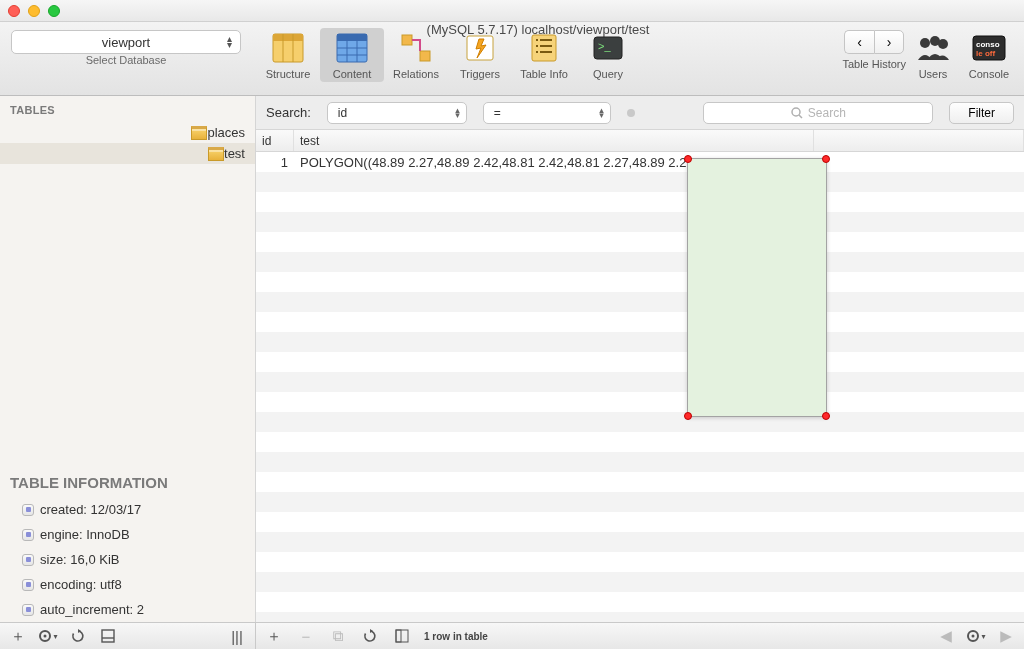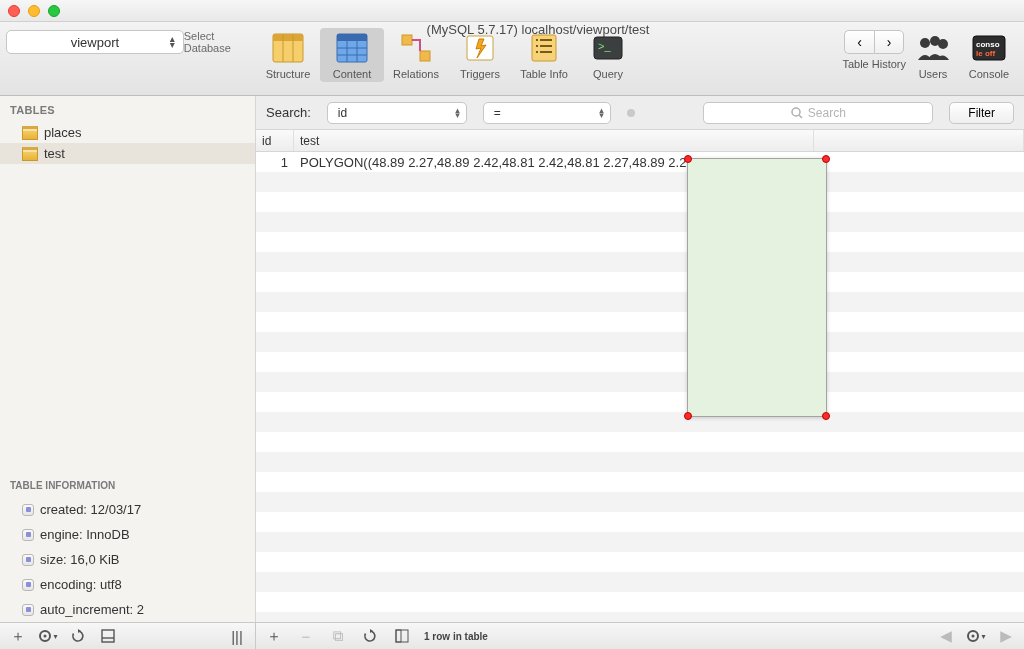--- a/index.html
+++ b/index.html
@@ -9,21 +9,21 @@
   .titlebar { height: 22px; background: linear-gradient(#f6f6f6,#e8e8e8); display: flex; align-items: center; padding: 0 8px; border-bottom: 1px solid #d0d0d0; }
   .traffic { display: flex; gap: 8px; }
   .traffic span { width: 12px; height: 12px; border-radius: 50%; display: inline-block; }
   .tl-close { background:#ff5f57; border:1px solid #e33e32;}
   .tl-min   { background:#febc2e; border:1px solid #e1a116;}
   .tl-max   { background:#28c840; border:1px solid #17a62a;}
   .title    { flex:1; text-align:center; font-size:13px; color:#4a4a4a;margin-top:37px; }
 
   
   .toolbar { height: 74px; background: linear-gradient(#f3f3f3,#e3e3e3); border-bottom:1px solid #bdbdbd; display:flex; align-items:flex-start; padding:6px 6px 0 6px; }
-  .dbselect { width:240px; display:flex; flex-direction:row; align-items:center; padding-top:2px;justify-content:center;}
+  .dbselect { width:240px; display:flex; flex-direction:column; align-items:center; padding-top:2px;justify-content:center;}
   .popup { width:230px; height:24px; background:#fff; border:1px solid #c6c6c6; border-radius:5px; display:flex; align-items:center; justify-content:center; position:relative; font-size:13px;}
   .popup .arrows { position:absolute; right:8px; font-size:10px; line-height:6px; color:#555;}
   .sublabel { font-size:11px; color:#6a6a6a;}
 
   .tool-group { display:flex; margin-left:10px;}
   .tool-btn { width:64px; display:flex; flex-direction:column; align-items:center; gap:4px; padding:4px 0 2px; border-radius:4px;}
   .tool-btn.active { background:#d0d0d0;}
   .tool-icon { width:36px; height:32px; display:flex; align-items:center; justify-content:center;}
   .tool-label { font-size:11px; color:#555;}
 
@@ -32,25 +32,25 @@
   .hist-pair { display:flex;}
   .hist-pair button { width:30px; height:24px; background:linear-gradient(#fff,#f0f0f0); border:1px solid #c5c5c5; font-size:14px;}
   .hist-pair button:first-child { border-right:none; border-radius:5px 0 0 5px;}
   .hist-pair button:last-child  { border-radius:0 5px 5px 0;}
 
   
   .main { display:flex; height: calc(649px - 22px - 74px - 27px); }
   .sidebar { width:256px; background:#f5f3f0; border-right:1px solid #d5d5d5; display:flex; flex-direction:column;}
   .side-header { font-size:11px; font-weight:600; color:#7a7a7a; padding:8px 10px 6px; letter-spacing:0.3px;}
   .tree { padding:0 0 10px 0;}
-  .tree-item { display:flex; align-items:center; gap:6px; padding:3px 10px 3px 22px; font-size:13px; color:#333;}
+  .tree-item { display:flex; align-items:center; padding:3px 10px 3px 22px; font-size:13px; color:#333;justify-content:flex-end;}
   .tree-item.selected { background:#e8e4dc;}
   .tbl-icon { width:16px; height:14px; background:linear-gradient(#f8d26b,#e8b23b); border:1px solid #c99a2a; border-top:3px solid #d9a948; box-shadow:inset 0 2px 0 #fff6;}
   .sideflex { flex:1;}
-  .info-header { font-size:10px; font-weight:600; color:#7a7a7a; padding:8px 10px 6px;}
+  .info-header { font-size:15px; font-weight:600; color:#7a7a7a; padding:8px 10px 6px;}
   .info-item { display:flex; align-items:center; gap:6px; padding:5px 10px 5px 22px; font-size:13px; color:#333;}
   .bullet { width:12px; height:12px; border:1px solid #b8b8b8; border-radius:3px; background:linear-gradient(#fafafa,#e5e5e5); display:flex; align-items:center; justify-content:center;}
   .bullet::after{ content:""; width:5px; height:5px; background:#8a8fd8; border-radius:1px;}
 
   .content { flex:1; background:#fff; display:flex; flex-direction:column; position:relative;}
   .searchbar { height:34px; background:#ededed; border-bottom:1px solid #d6d6d6; display:flex; align-items:center; padding:0 10px; gap:16px;}
   .searchbar label { font-size:13px; color:#333;}
   .sel { height:22px; background:#fff; border:1px solid #c7c7c7; border-radius:5px; padding:0 22px 0 10px; font-size:12px; display:flex; align-items:center; position:relative;}
   .sel .arr{ position:absolute; right:6px; font-size:9px; color:#666; line-height:5px;}
   .dot { width:8px; height:8px; border-radius:50%; background:#c9c9c9;}

